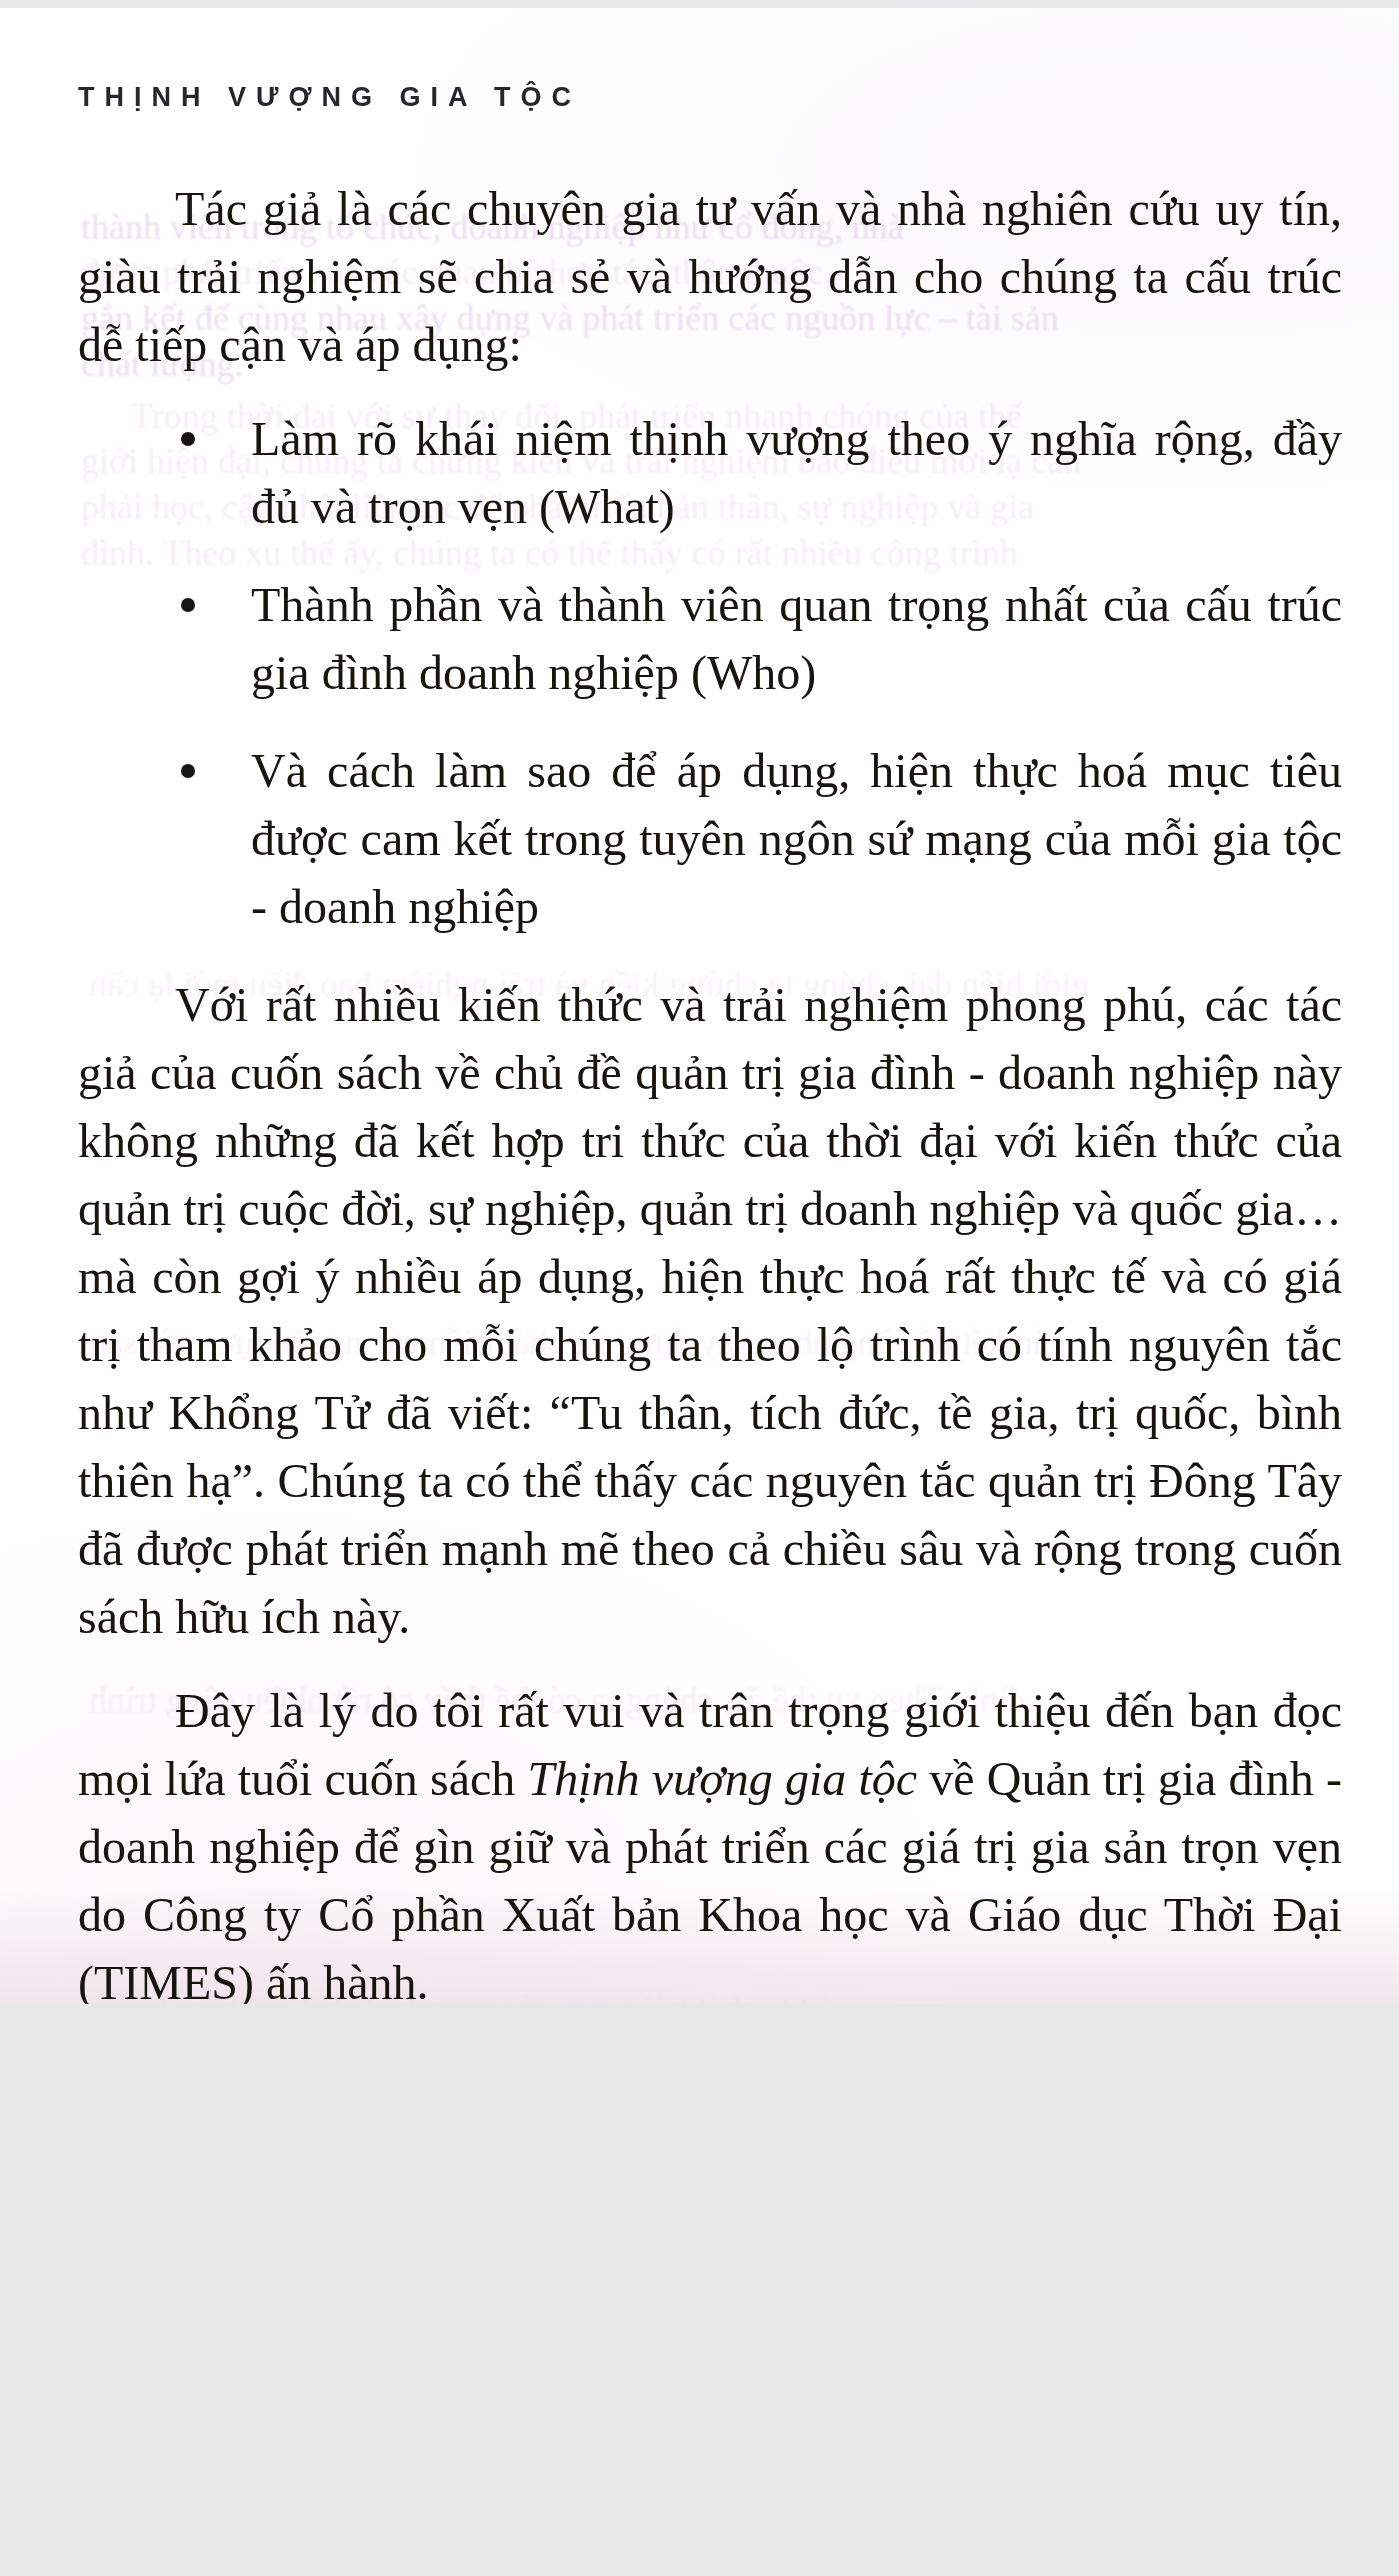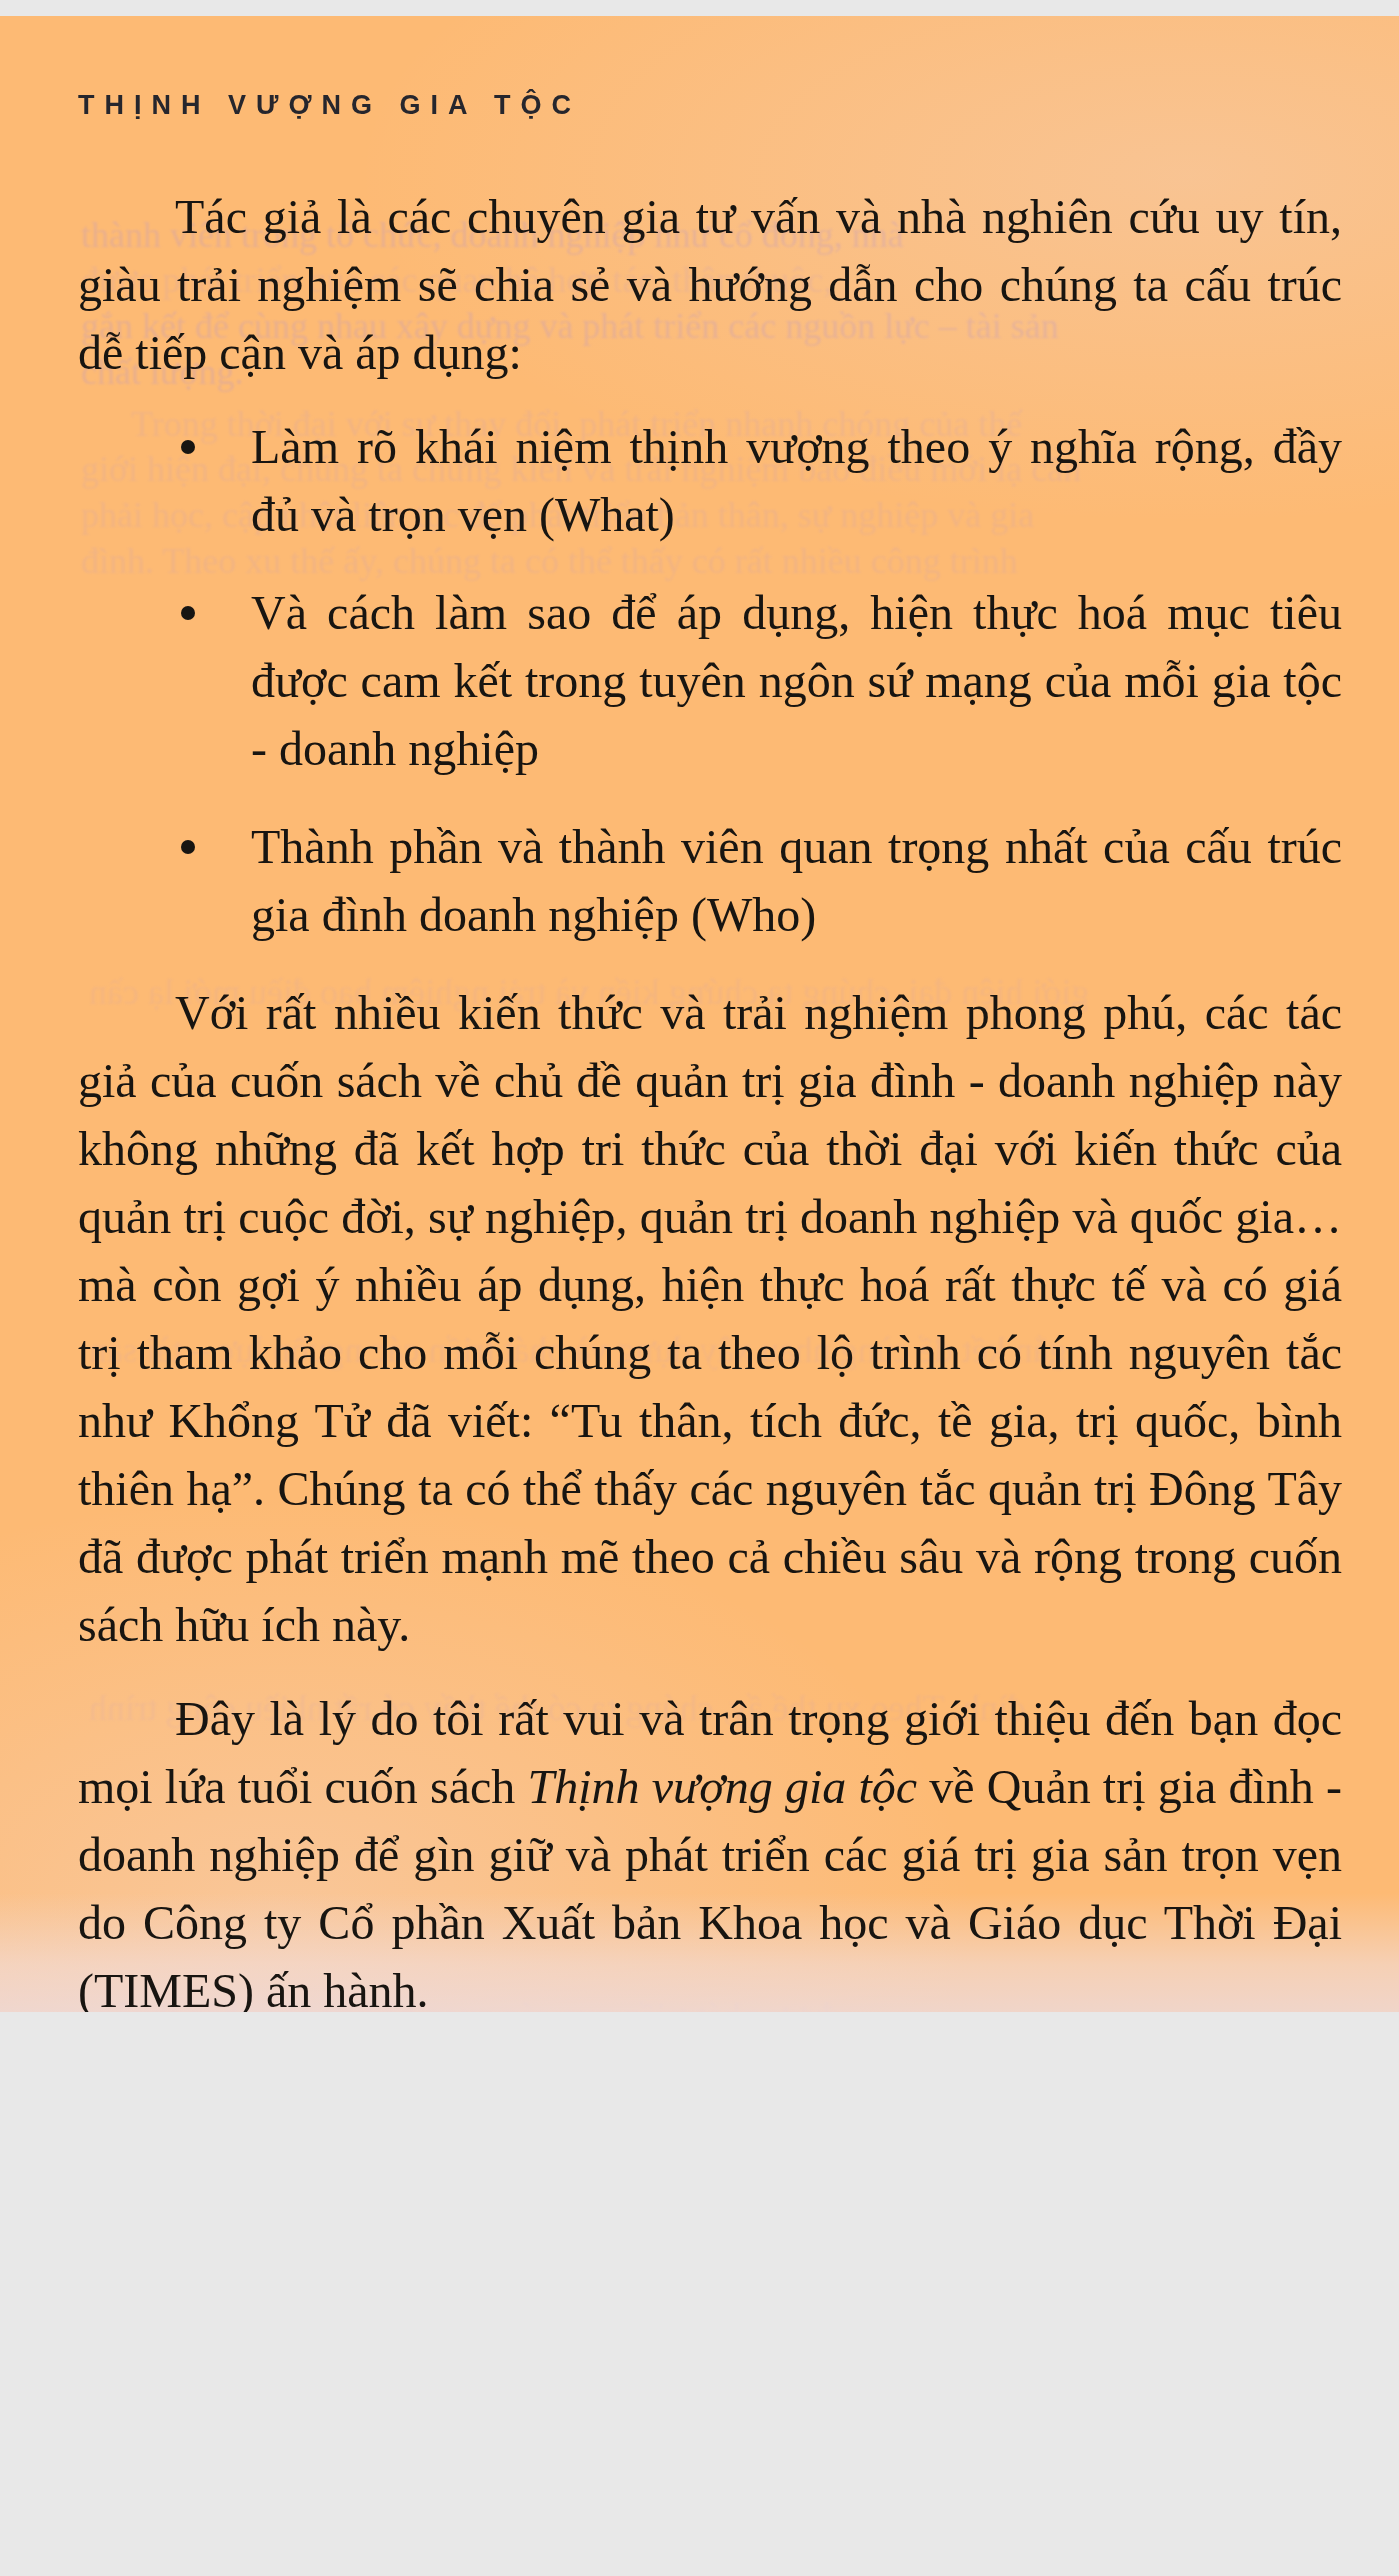--- a/index.html
+++ b/index.html
@@ -1,21 +1,21 @@
 <!DOCTYPE html>
 <html><head>
 <meta charset="utf-8">
 <style>
   html,body { margin:0; padding:0; }
   body { background:#e8e8e8; }
   .page {
     position:relative;
     width:1399px; height:1996px;
-    margin:16px auto;
-    background:#fdba74;
+    margin:8px auto;
+    background:#ffffff;
     overflow:hidden;
     color:#171512;
   }
   
   .page::after{
     content:"";
     position:absolute; left:0; right:0; bottom:0; height:119px;
     background:linear-gradient(to bottom, rgba(244,232,238,0) 0%, rgba(240,226,233,.55) 60%, rgba(236,222,230,.75) 100%);
     pointer-events:none;
   }
@@ -102,22 +102,22 @@
   </div>
 
   <div class="running-header">THỊNH VƯỢNG GIA TỘC</div>
 
   <div class="content">
 
     <p>Tác giả là các chuyên gia tư vấn và nhà nghiên cứu uy tín, giàu trải nghiệm sẽ chia sẻ và hướng dẫn cho chúng ta cấu trúc dễ tiếp cận và áp dụng:</p>
 
     <ul class="bullet-list">
       <li>Làm rõ khái niệm thịnh vượng theo ý nghĩa rộng, đầy đủ và trọn vẹn (What)</li>
+      <li>Thành phần và thành viên quan trọng nhất của cấu trúc gia đình doanh nghiệp (Who)</li>
       <li>Và cách làm sao để áp dụng, hiện thực hoá mục tiêu được cam kết trong tuyên ngôn sứ mạng của mỗi gia tộc - doanh nghiệp</li>
-      <li>Thành phần và thành viên quan trọng nhất của cấu trúc gia đình doanh nghiệp (Who)</li>
     </ul>
 
     <p>Với rất nhiều kiến thức và trải nghiệm phong phú, các tác giả của cuốn sách về chủ đề quản trị gia đình - doanh nghiệp này không những đã kết hợp tri thức của thời đại với kiến thức của quản trị cuộc đời, sự nghiệp, quản trị doanh nghiệp và quốc gia… mà còn gợi ý nhiều áp dụng, hiện thực hoá rất thực tế và có giá trị tham khảo cho mỗi chúng ta theo lộ trình có tính nguyên tắc như Khổng Tử đã viết: “Tu thân, tích đức, tề gia, trị quốc, bình thiên hạ”. Chúng ta có thể thấy các nguyên tắc quản trị Đông Tây đã được phát triển mạnh mẽ theo cả chiều sâu và rộng trong cuốn sách hữu ích này.</p>
 
     <p><span>Đây là lý do tôi rất vui và trân trọng giới thiệu đến bạn đọc mọi lứa tuổi cuốn sách </span><span class="book-title-italic">Thịnh vượng gia tộc</span><span> về Quản trị gia đình - doanh nghiệp để gìn giữ và phát triển các giá trị gia sản trọn vẹn do Công ty Cổ phần Xuất bản Khoa học và Giáo dục Thời Đại (TIMES) ấn hành.</span></p>
   </div>
 
   <div class="page-number">12 –</div>
 
 </div>

